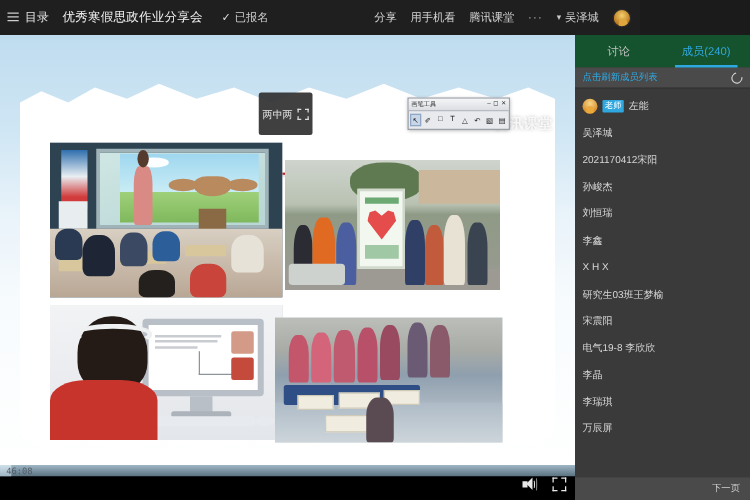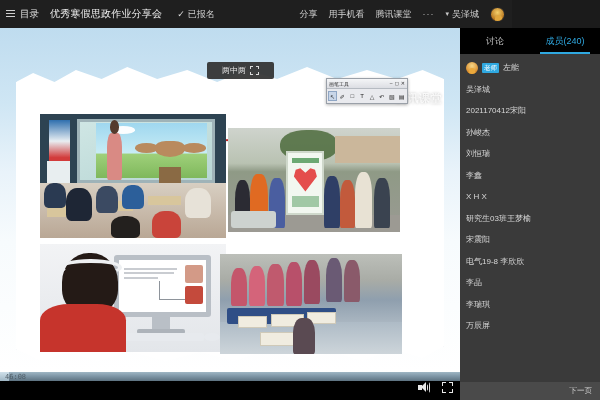--- a/index.html
+++ b/index.html
@@ -167,23 +167,23 @@
     background:linear-gradient(180deg,#bcbfb9 0%,#a9aca6 26%,#8f9fae 46%,#cfd6db 100%); }
   .p4-kid { position:absolute; border-radius:40% 40% 10% 10%; }
   .p4-table { position:absolute; left:4%; top:54%; width:60%; height:16%;
     background:#2f4e86; border-radius:2px; }
   .p4-books { position:absolute; background:#f0ece0; border:1px solid #cfc9b8; }
   .p4-ground { position:absolute; left:0; top:68%; width:100%; height:32%;
     background:linear-gradient(180deg,#aebbc6,#cdd5da); }
 
   
   .layout-chip {
-    position: absolute; left: 207px; top: 34px; height: 17px;
+    position: absolute; left: 207px; top: 46px; height: 34px;
     background: rgba(48,48,48,.92); border-radius: 2px;
-    display: flex; align-items: center; gap: 4px; padding: 0 15px;
+    display: flex; align-items: center; gap: 4px; padding: 0 3px;
     color: #e6e6e6; font-size: 8px; z-index: 25;
   }
   .expand-ico { position: relative; width: 9px; height: 9px; }
   .expand-ico i { position:absolute; width:3px; height:3px; border:1px solid #dcdcdc; }
   .expand-ico i:nth-child(1){left:0;top:0;border-right:none;border-bottom:none;}
   .expand-ico i:nth-child(2){right:0;top:0;border-left:none;border-bottom:none;}
   .expand-ico i:nth-child(3){left:0;bottom:0;border-right:none;border-top:none;}
   .expand-ico i:nth-child(4){right:0;bottom:0;border-left:none;border-top:none;}
 
   
@@ -245,21 +245,21 @@
   .fs i:nth-child(1){left:0;top:0;border-right:none;border-bottom:none;}
   .fs i:nth-child(2){right:0;top:0;border-left:none;border-bottom:none;}
   .fs i:nth-child(3){left:0;bottom:0;border-right:none;border-top:none;}
   .fs i:nth-child(4){right:0;bottom:0;border-left:none;border-top:none;}
 
   
   .panel {
     position: absolute; left: 460px; top: 28px; width: 140px; height: 372px;
     background: #3a3a3a; display: flex; flex-direction: column;
   }
-  .panel-tabs { display: flex; height: 26px; background: #000000; }
+  .panel-tabs { display: flex; height: 26px; background: #14532d; }
   .ptab {
     flex: 1; display: flex; align-items: center; justify-content: center;
     font-size: 9px; color: #c3c3c3; position: relative;
   }
   .ptab.active { color: #2fa8e0; }
   .ptab.active::after {
     content: ""; position: absolute; left: 14%; bottom: 0;
     width: 72%; height: 2px; background: #2fa8e0;
   }
   .refreshbar {
@@ -476,20 +476,24 @@
   <div class="panel">
     <div class="panel-tabs">
       <div class="ptab">
         <span>讨论</span>
       </div>
       <div class="ptab active">
         <span>成员(240)</span>
       </div>
     </div>
 
+    <div class="refreshbar">
+      <span class="refresh-text">点击刷新成员列表</span>
+      <span class="refresh-ico"></span>
+    </div>
 
     <div class="members">
       <div class="member">
         <span class="m-avatar"></span>
         <span class="m-badge">老师</span>
         <span class="m-name">左能</span>
       </div>
       <div class="member">
         <span class="m-name">吴泽城</span>
       </div>

